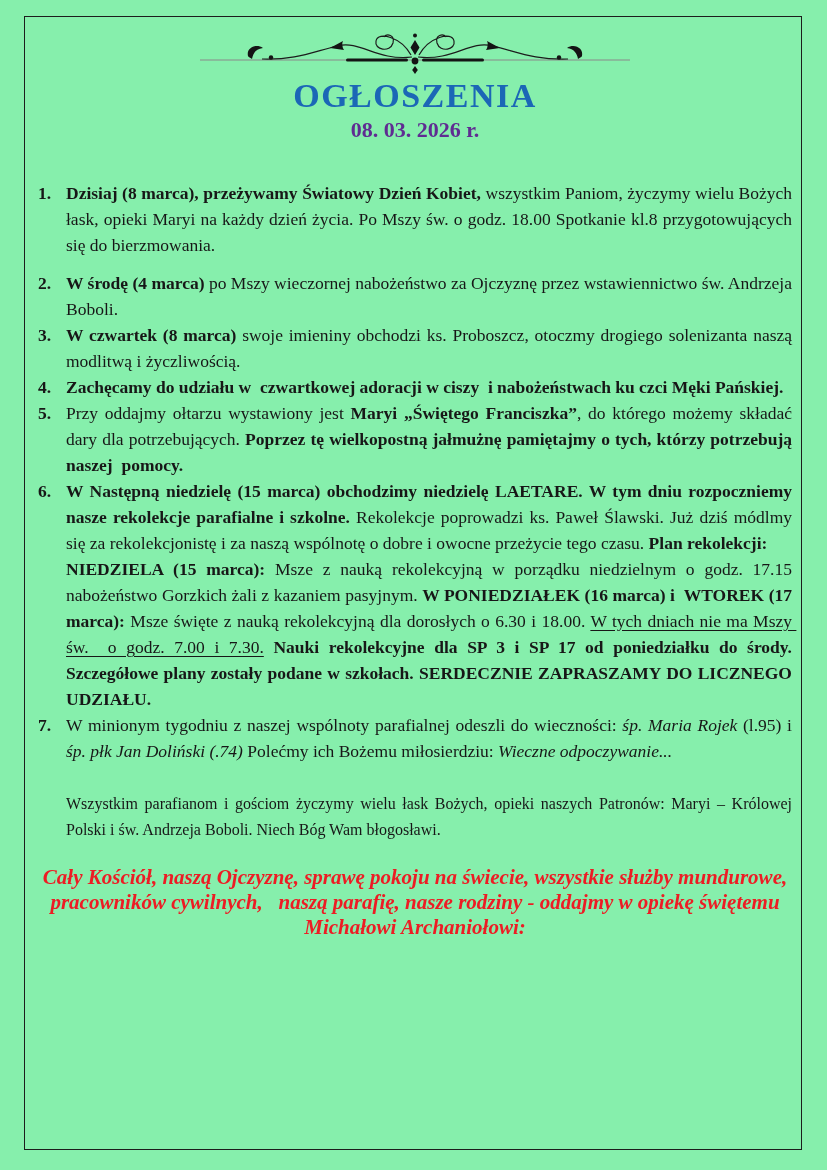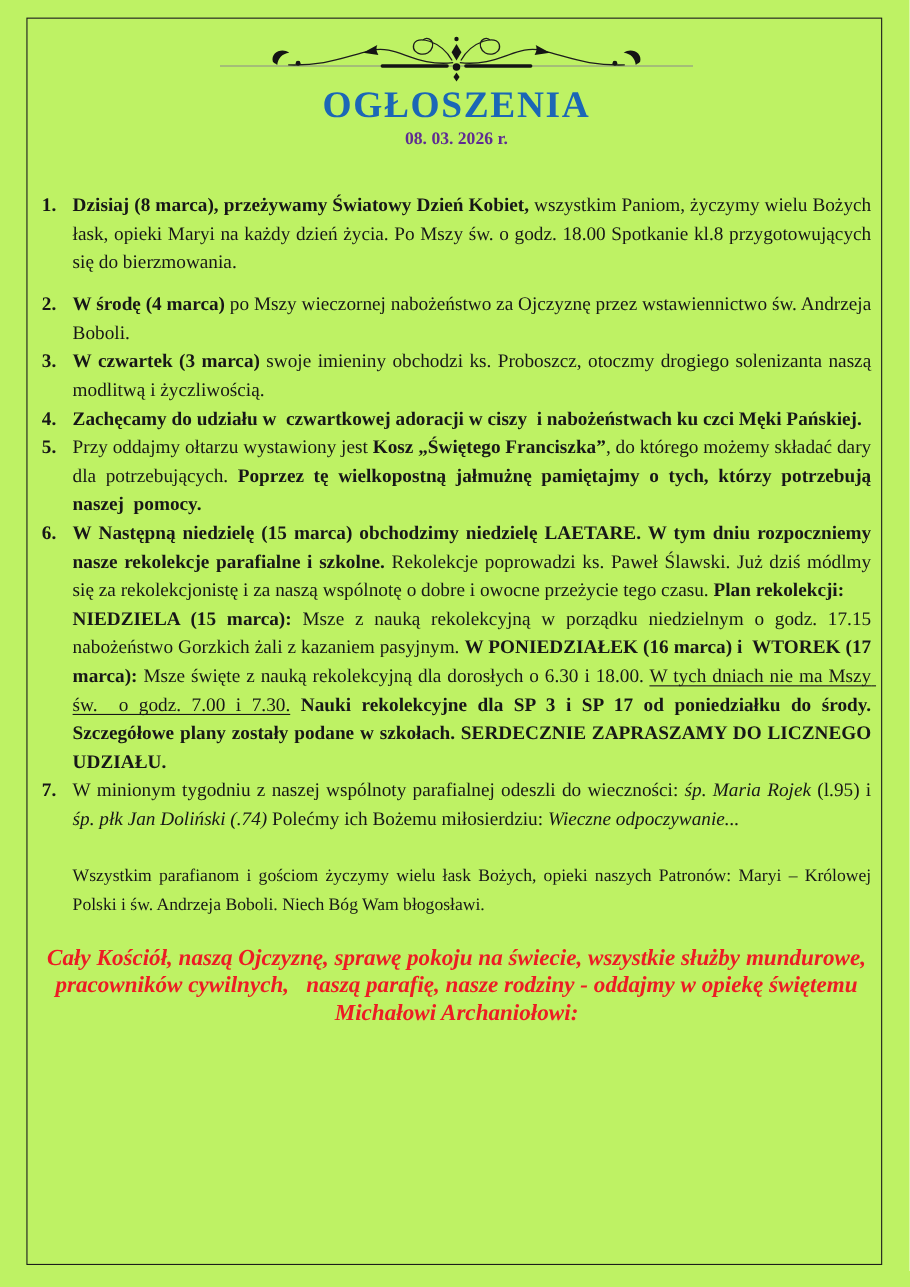--- a/index.html
+++ b/index.html
@@ -1,21 +1,21 @@
 <!DOCTYPE html>
 <html><head>
 <meta charset="utf-8">
 <style>
   html, body { margin: 0; padding: 0; background: #ffffff; }
   .page {
     position: relative;
     width: 827px;
     height: 1170px;
     margin: 0 auto;
-    background: #bef264;
+    background: #86efac;
     font-family: "Liberation Serif", serif;
     color: #171717;
     overflow: hidden;
     box-sizing: border-box;
   }
   .page-border {
     position: absolute;
     left: 24px; top: 16px;
     width: 778px; height: 1134px;
     border: 1.6px solid #1c1c1c;
@@ -38,21 +38,21 @@
     line-height: 1.05;
   }
   .subtitle {
     margin: 5px 0 0;
     font-size: 21px;
     font-weight: bold;
     line-height: 1.1;
   }
   .docdate {
     margin: 4px 0 0;
-    font-size: 16px;
+    font-size: 22px;
     font-weight: bold;
     line-height: 1.1;
   }
   .announcements {
     list-style: none;
     margin: 38px 0 0;
     padding: 0;
     font-size: 17.5px;
     line-height: 26px;
   }
@@ -131,29 +131,29 @@
       <li class="item item-gap">
         <span class="num">1.</span>
         <span class="itext"><span class="run bold">Dzisiaj (8 marca), przeżywamy Światowy Dzień Kobiet, </span><span class="run regular">wszystkim Paniom, życzymy wielu Bożych łask, opieki Maryi na każdy dzień życia. Po Mszy św. o godz. 18.00 Spotkanie kl.8 przygotowujących się do bierzmowania.</span></span>
       </li>
       <li class="item">
         <span class="num">2.</span>
         <span class="itext"><span class="run bold">W środę (4 marca) </span><span class="run regular">po Mszy wieczornej nabożeństwo za Ojczyznę przez wstawiennictwo św. Andrzeja Boboli.</span></span>
       </li>
       <li class="item">
         <span class="num">3.</span>
-        <span class="itext"><span class="run bold">W czwartek (3 marca) </span><span class="run regular">swoje imieniny obchodzi ks. Proboszcz, otoczmy drogiego solenizanta naszą modlitwą i życzliwością.</span></span>
+        <span class="itext"><span class="run bold">W czwartek (8 marca) </span><span class="run regular">swoje imieniny obchodzi ks. Proboszcz, otoczmy drogiego solenizanta naszą modlitwą i życzliwością.</span></span>
       </li>
       <li class="item">
         <span class="num">4.</span>
         <span class="itext"><span class="run bold">Zachęcamy do udziału w  czwartkowej adoracji w ciszy  i nabożeństwach ku czci Męki Pańskiej.</span></span>
       </li>
       <li class="item">
         <span class="num">5.</span>
-        <span class="itext"><span class="run regular">Przy oddajmy ołtarzu wystawiony jest </span><span class="run bold">Kosz „Świętego Franciszka”</span><span class="run regular">, do którego możemy składać dary dla potrzebujących. </span><span class="run bold">Poprzez tę wielkopostną jałmużnę pamiętajmy o tych, którzy potrzebują naszej  pomocy.</span></span>
+        <span class="itext"><span class="run regular">Przy oddajmy ołtarzu wystawiony jest </span><span class="run bold">Maryi „Świętego Franciszka”</span><span class="run regular">, do którego możemy składać dary dla potrzebujących. </span><span class="run bold">Poprzez tę wielkopostną jałmużnę pamiętajmy o tych, którzy potrzebują naszej  pomocy.</span></span>
       </li>
       <li class="item">
         <span class="num">6.</span>
         <span class="itext"><span class="run bold">W Następną niedzielę (15 marca) obchodzimy niedzielę LAETARE. W tym dniu rozpoczniemy nasze rekolekcje parafialne i szkolne. </span><span class="run regular">Rekolekcje poprowadzi ks. Paweł Ślawski. Już dziś módlmy się za rekolekcjonistę i za naszą wspólnotę o dobre i owocne przeżycie tego czasu. </span><span class="run bold">Plan rekolekcji:
 NIEDZIELA (15 marca): </span><span class="run regular">Msze z nauką rekolekcyjną w porządku niedzielnym o godz. 17.15 nabożeństwo Gorzkich żali z kazaniem pasyjnym. </span><span class="run bold">W PONIEDZIAŁEK (16 marca) i  WTOREK (17 marca): </span><span class="run regular">Msze święte z nauką rekolekcyjną dla dorosłych o 6.30 i 18.00. </span><span class="run underline">W tych dniach nie ma Mszy św.  o godz. 7.00 i 7.30.</span><span class="run bold"> Nauki rekolekcyjne dla SP 3 i SP 17 od poniedziałku do środy. Szczegółowe plany zostały podane w szkołach. SERDECZNIE ZAPRASZAMY DO LICZNEGO UDZIAŁU.</span></span>
       </li>
       <li class="item">
         <span class="num">7.</span>
         <span class="itext"><span class="run regular">W minionym tygodniu z naszej wspólnoty parafialnej odeszli do wieczności: </span><span class="run italic">śp. Maria Rojek</span><span class="run regular"> (l.95) i </span><span class="run italic">śp. płk Jan Doliński (.74)</span><span class="run regular"> Polećmy ich Bożemu miłosierdziu: </span><span class="run italic">Wieczne odpoczywanie...</span></span>
       </li>

